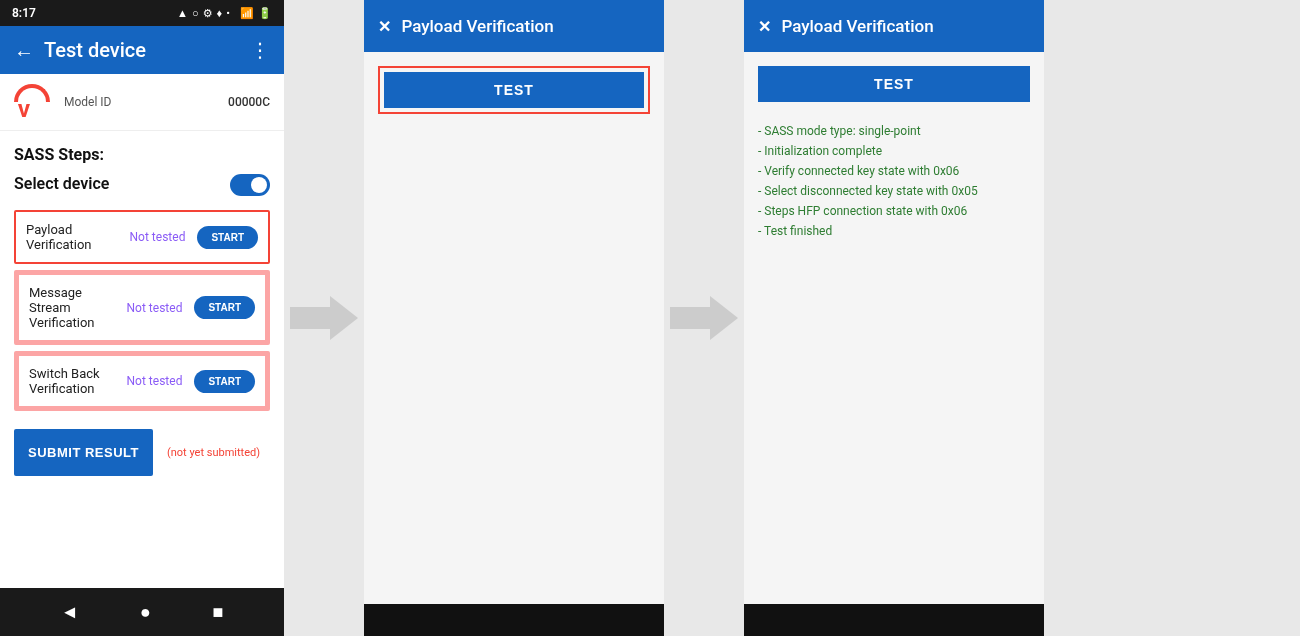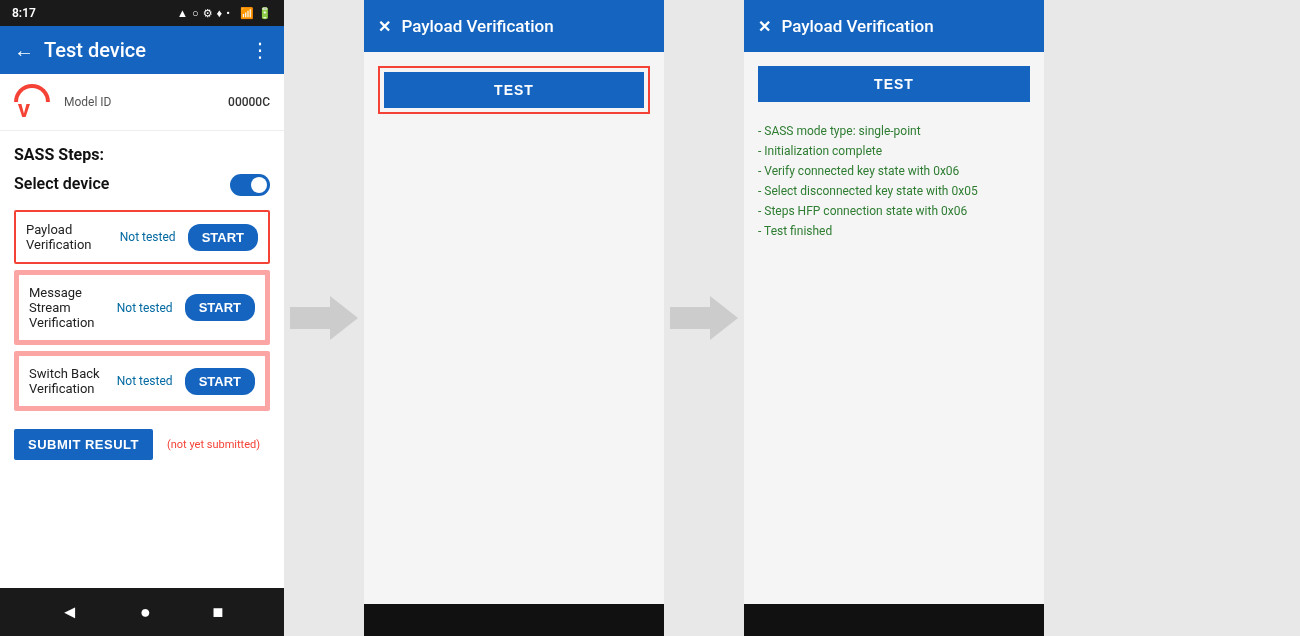--- a/index.html
+++ b/index.html
@@ -153,47 +153,47 @@
     .test-step-row.highlighted {
       border: 2px solid #f44336;
     }
     .step-name {
       flex: 1;
       font-size: 13px;
       color: #222;
     }
     .step-status {
       font-size: 12px;
-      color: #0369a1;
+      color: #8b5cf6;
       margin-right: 6px;
       white-space: nowrap;
     }
     .start-btn {
       background: #1565c0;
       color: white;
       border: none;
       padding: 6px 14px;
-      font-size: 13px;
+      font-size: 10px;
       font-weight: 600;
       cursor: pointer;
       border-radius: 12px;
       text-transform: uppercase;
     }
 
     .submit-row {
       margin-top: 18px;
       display: flex;
       align-items: center;
       gap: 14px;
     }
     .submit-btn {
       background: #1565c0;
       color: white;
       border: none;
-      padding: 8px 14px;
+      padding: 16px 14px;
       font-size: 13px;
       font-weight: 700;
       cursor: pointer;
       border-radius: 2px;
       text-transform: uppercase;
       letter-spacing: 0.5px;
     }
     .not-submitted {
       color: #f44336;
       font-size: 11px;

